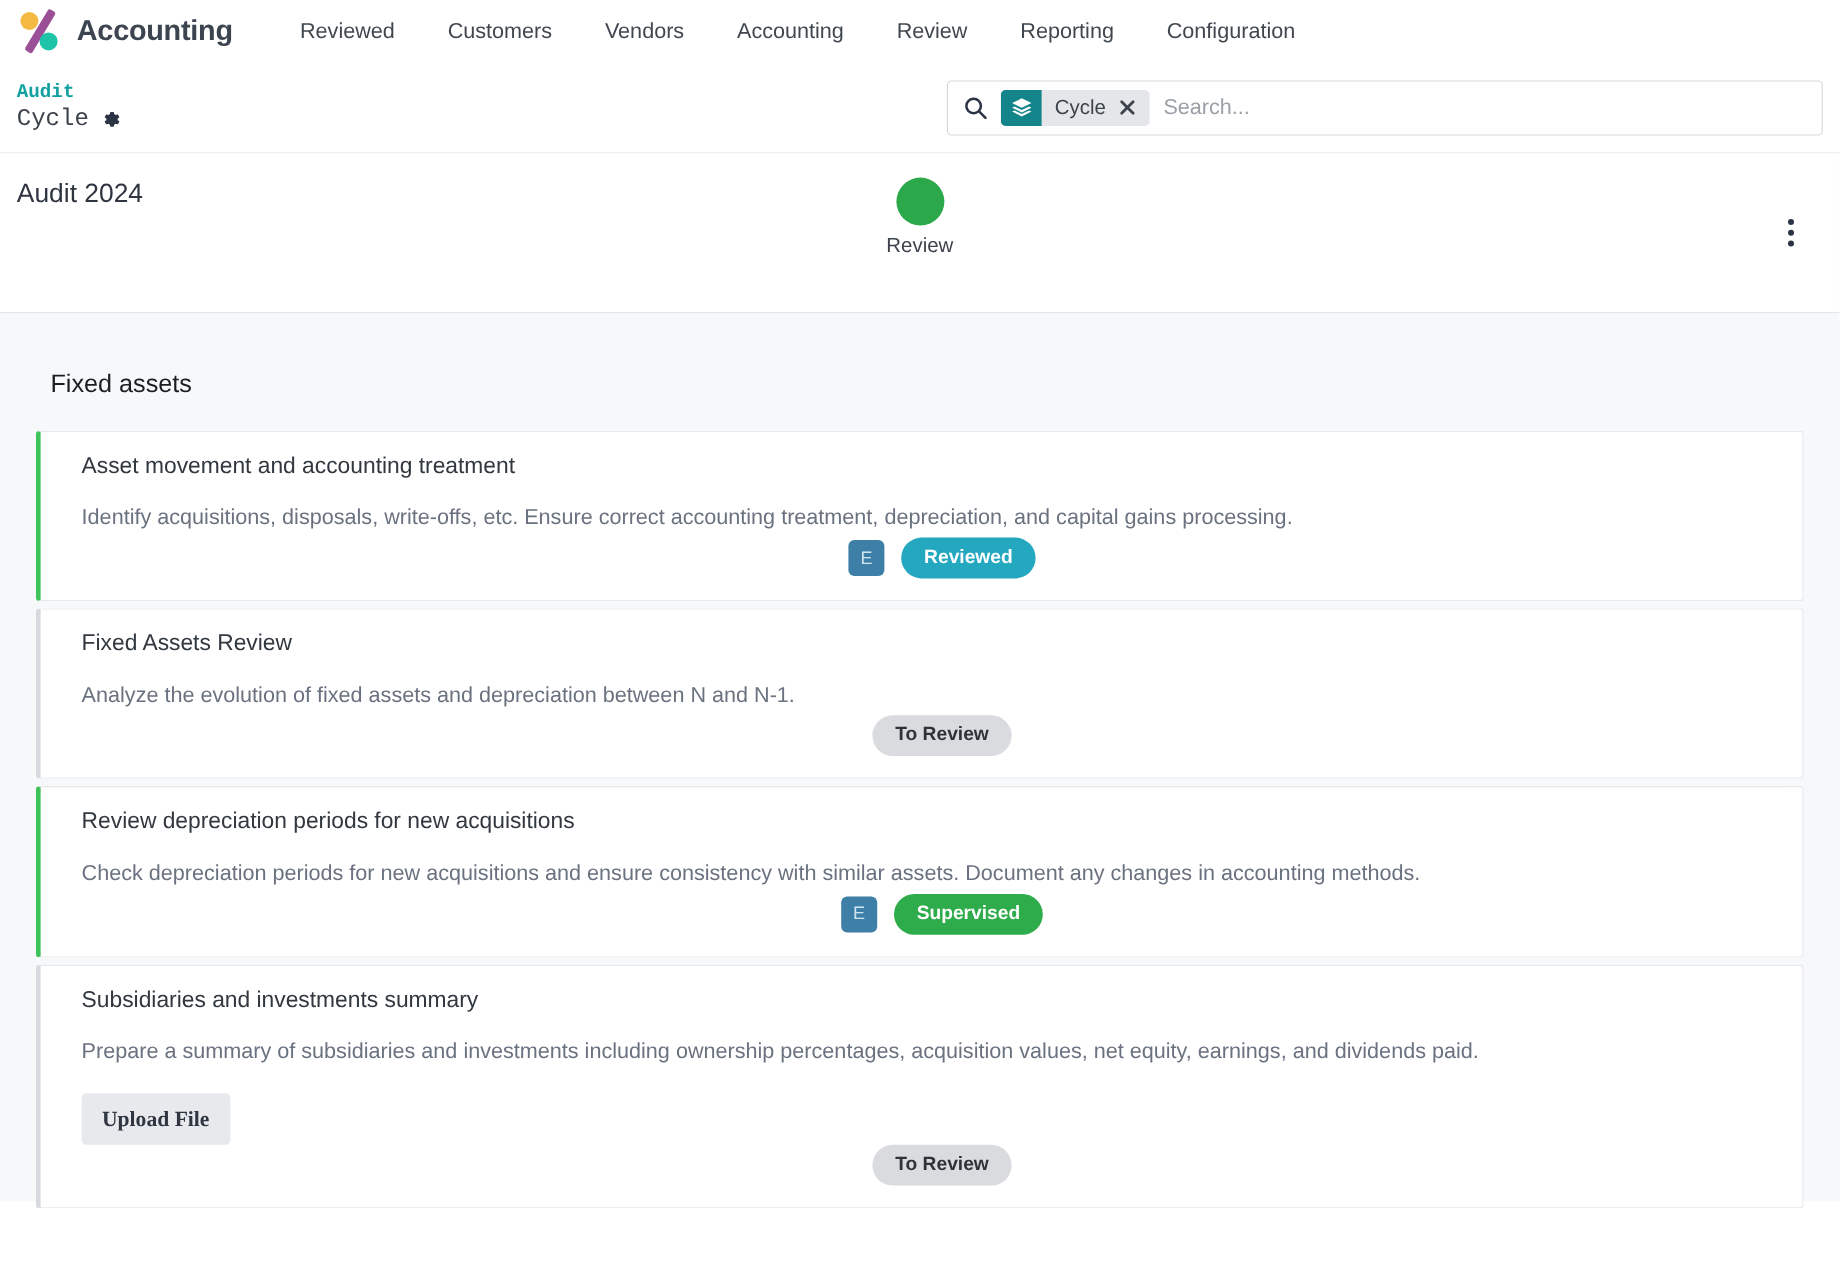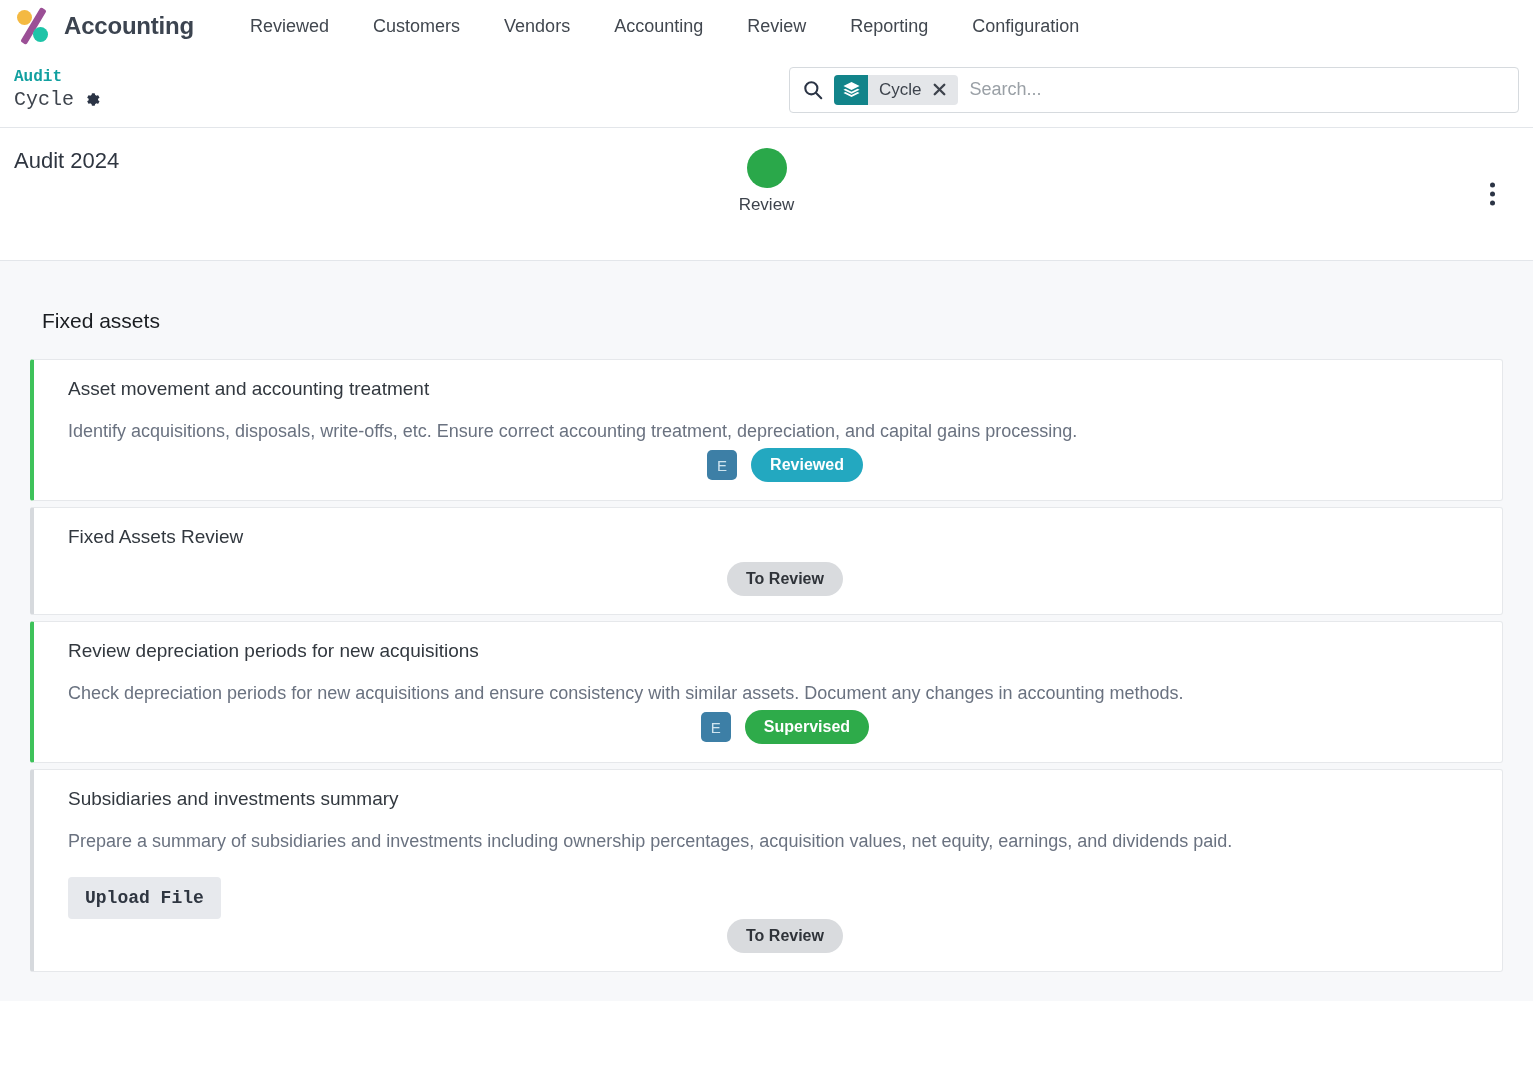--- a/index.html
+++ b/index.html
@@ -261,21 +261,21 @@
     margin-top: 18px;
     display: inline-block;
     background: #e7e9ed;
     color: #2f3641;
     font-size: 18px;
     font-weight: 700;
     border: none;
     border-radius: 4px;
     padding: 11px 17px;
     cursor: pointer;
-    font-family: Liberation Mono, monospace;
+    font-family: Liberation Serif, serif;
   }
 </style>
 </head>
 <body>
 
 <div class="navbar">
   <div class="brand">
     <span class="brand-logo">
       <span class="dot-y"></span>
       <span class="slash"></span>
@@ -367,20 +367,21 @@
         </div>
         <div class="task-right">
           <span class="avatar">E</span>
           <span class="badge badge-reviewed">Reviewed</span>
         </div>
       </div>
 
       <div class="task-card" style="border-left-color:#d6d9dd">
         <div class="task-main">
           <div class="task-title">Fixed Assets Review</div>
+          <div class="task-desc">Analyze the evolution of fixed assets and depreciation between N and N-1.</div>
         </div>
         <div class="task-right">
           <span class="badge badge-toreview">To Review</span>
         </div>
       </div>
 
       <div class="task-card" style="border-left-color:#3ec25a">
         <div class="task-main">
           <div class="task-title">Review depreciation periods for new acquisitions</div>
           <div class="task-desc">Check depreciation periods for new acquisitions and ensure consistency with similar assets. Document any changes in accounting methods.</div>

